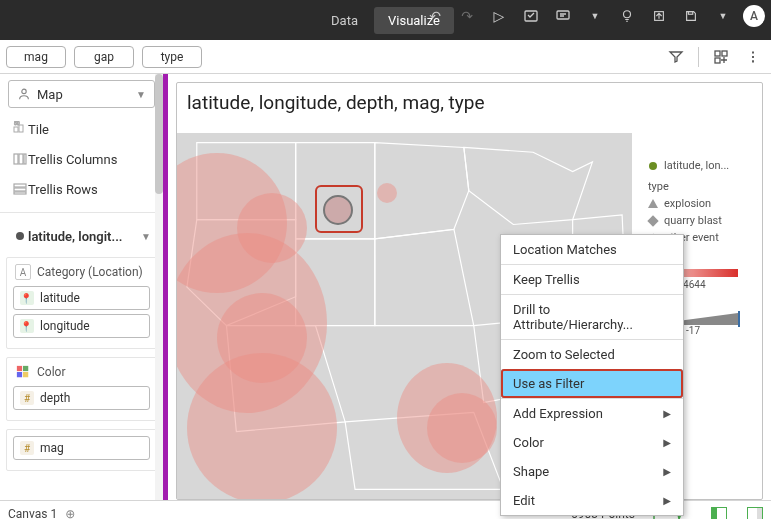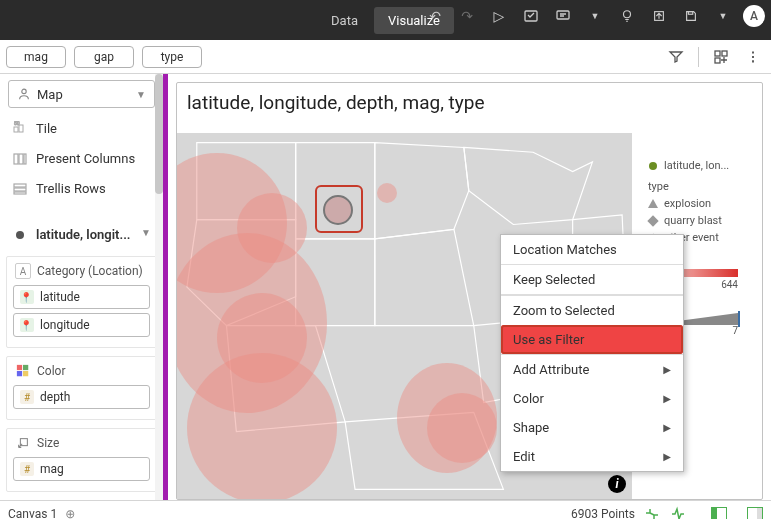--- a/index.html
+++ b/index.html
@@ -18,21 +18,21 @@
   .pill { border:1px solid #b0b0b0; border-radius:4px; padding:3px 14px; height:22px; display:flex; align-items:center; font-size:12px; color:#333; cursor:pointer; min-width:60px; justify-content:center;}
   .filterbar .spacer { flex:1; }
   .filterbar .endico { width:24px; height:24px; display:flex; align-items:center; justify-content:center; color:#555; cursor:pointer;}
   .filterbar .vsep { width:1px; height:20px; background:#ccc; margin:0 2px;}
 
   .main { display:flex; height: calc(519px - 32px - 34px - 27px); }
   .sidebar { width: 168px; border-right: 5px solid #a21caf; display:flex; flex-direction:column; overflow-y:auto; }
   .sbpad { padding:6px 8px; }
   .drop { border:1px solid #bbb; border-radius:3px; height:28px; display:flex; align-items:center; padding:0 8px; gap:6px; font-size:13px; cursor:pointer; }
   .drop .chev { margin-left:auto; color:#888; font-size:10px;}
-  .sbrow { display:flex; gap:8px; padding:7px 4px; font-size:13px; color:#333; cursor:pointer; }
+  .sbrow { display:flex; align-items:center; gap:0; padding:7px 4px; font-size:13px; color:#333; cursor:pointer; }
   .sbrow svg, .sbrow .icoslot { width:16px; height:16px; flex:none; color:#888; }
   .hr { height:1px; background:#e5e5e5; margin:2px 0; }
   .section { padding:6px; }
   .section .hdr { display:flex; align-items:center; gap:6px; font-size:12px; color:#555; margin-bottom:6px; padding-left:2px;}
   .section .hdr .glyph { width:16px;height:16px;display:flex;align-items:center;justify-content:center;border:1px solid #ccc;border-radius:2px;font-size:10px;color:#888;}
   .chip { border:1px solid #bbb; border-radius:3px; height:24px; display:flex; align-items:center; padding:0 6px; gap:6px; font-size:12px; color:#333; margin-bottom:4px; cursor:pointer;}
   .chip .t { width:14px; height:14px; display:flex; align-items:center; justify-content:center; font-size:10px; border-radius:2px;}
   .chip .loc { background:#e6f3e6; color:#2e7d32;}
   .chip .num { background:#f5f0e6; color:#b58b2a;}
 
@@ -48,25 +48,25 @@
 
   .legend { position:absolute; right:0; top:68px; width:124px; padding:6px 10px; font-size:11px; color:#555; background:#fff;}
   .legrow { display:flex; align-items:center; gap:6px; padding:2px 0;}
   .legicon { width:10px; height:10px; display:flex; align-items:center; justify-content:center;}
   .dot { width:8px;height:8px;border-radius:50%;background:#6b8e23;}
   .gcirc{width:9px;height:9px;border-radius:50%;background:#999;}
   .gdiam{width:8px;height:8px;background:#999;transform:rotate(45deg);}
   .gtri{width:0;height:0;border-left:5px solid transparent;border-right:5px solid transparent;border-bottom:9px solid #999;}
   .gstar{color:#999;font-size:12px;line-height:10px;}
   .grad { height:8px; width:90px; background:linear-gradient(to right,#fde6e3,#d9302c); margin:2px 0;}
-  .rng { display:flex; justify-content:space-between; width:90px; font-size:10px;}
+  .rng { display:flex; justify-content:center; width:90px; font-size:10px;}
 
   .ctxmenu { position:absolute; left:332px; top:160px; width:184px; background:#fff; border:1px solid #bbb; box-shadow:2px 2px 6px rgba(0,0,0,0.25); font-size:13px; z-index:50;}
   .ctxmenu .mi { padding:7px 12px; cursor:pointer; display:flex; align-items:center;}
-  .ctxmenu .mi:hover, .ctxmenu .mi.hov { background:#ef4444;}
+  .ctxmenu .mi:hover, .ctxmenu .mi.hov { background:#7dd3fc;}
   .ctxmenu .mi .arrow { margin-left:auto; font-size:10px; color:#555;}
   .ctxmenu .sep { height:1px; background:#ddd; margin:0;}
   .ctxmenu .mi.hl { outline:2px solid #c63a2a; outline-offset:-2px; border-radius:3px;}
 
   .footer { height:27px; border-top:1px solid #d5d5d5; display:flex; align-items:center; padding:0 8px; gap:8px; font-size:12px; color:#444;}
   .footer .plus { color:#888; cursor:pointer;}
   .footer .spacer { flex:1; }
   .footer .fico { width:18px;height:18px;display:flex;align-items:center;justify-content:center;cursor:pointer;}
   .fico.green svg { stroke:#4caf50; }
   .layoutbtn { width:16px;height:14px;border:1.5px solid #4caf50; position:relative;}
@@ -168,21 +168,21 @@
             <text x="2" y="4" font-size="5" fill="#aaa">50</text>
           </svg>
         <span>Tile</span>
       </div>
       <div class="sbrow">
         <svg viewBox="0 0 16 16" fill="none" stroke="#aaa" stroke-width="1.2">
             <rect x="2" y="3" width="4" height="10"></rect>
             <rect x="7" y="3" width="4" height="10"></rect>
             <rect x="12" y="3" width="2" height="10"></rect>
           </svg>
-        <span>Present Columns</span>
+        <span>Trellis Columns</span>
       </div>
       <div class="sbrow">
         <svg viewBox="0 0 16 16" fill="none" stroke="#aaa" stroke-width="1.2">
             <rect x="2" y="3" width="12" height="3"></rect>
             <rect x="2" y="7" width="12" height="3"></rect>
             <rect x="2" y="11" width="12" height="2"></rect>
           </svg>
         <span>Trellis Rows</span>
       </div>
     </div>
@@ -221,29 +221,20 @@
             </svg>
       </span>
           <span>Color</span>
         </div>
       <div class="chip">
           <span class="t num">#</span>
           <span>depth</span>
         </div>
     </div>
     <div class="section" style="border:1px solid #e5e5e5; margin:0 6px 8px 6px; border-radius:2px;">
-      <div class="hdr">
-          <span class="glyph" style="border:none">
-        <svg width="14" height="14" viewBox="0 0 16 16" fill="none" stroke="#888" stroke-width="1.2">
-              <rect x="5" y="3" width="8" height="8"></rect>
-              <path d="M3 13l4-4M3 13h3M3 13v-3"></path>
-            </svg>
-      </span>
-          <span>Size</span>
-        </div>
       <div class="chip">
           <span class="t num">#</span>
           <span>mag</span>
         </div>
     </div>
 
     <div class="scrolltrack"></div>
     <div class="scrollthumb"></div>
   </div>
 
@@ -327,28 +318,29 @@
         <div class="rng">
             <span>-1</span>
             <span>7</span>
           </div>
       </div>
     </div>
 
     <div class="ctxmenu">
       <div class="mi">Location Matches</div>
       <div class="sep"></div>
-      <div class="mi">Keep Selected</div>
+      <div class="mi">Keep Trellis</div>
       <div class="sep"></div>
+      <div class="mi">Drill to Attribute/Hierarchy...</div>
       <div class="sep"></div>
       <div class="mi">Zoom to Selected</div>
       <div class="mi hov hl">Use as Filter</div>
       <div class="sep"></div>
       <div class="mi">
-          <span>Add Attribute</span>
+          <span>Add Expression</span>
           <span class="arrow">▶</span>
         </div>
       <div class="mi">
           <span>Color</span>
           <span class="arrow">▶</span>
         </div>
       <div class="mi">
           <span>Shape</span>
           <span class="arrow">▶</span>
         </div>

